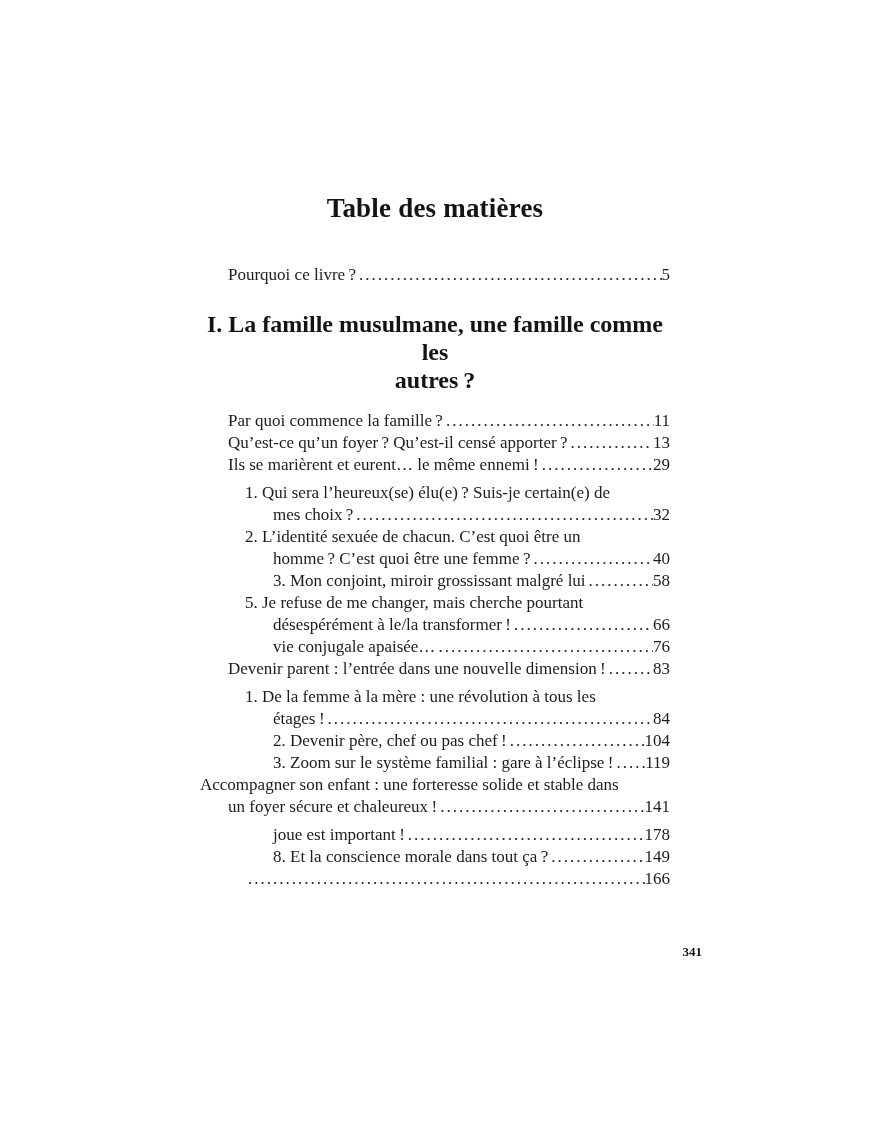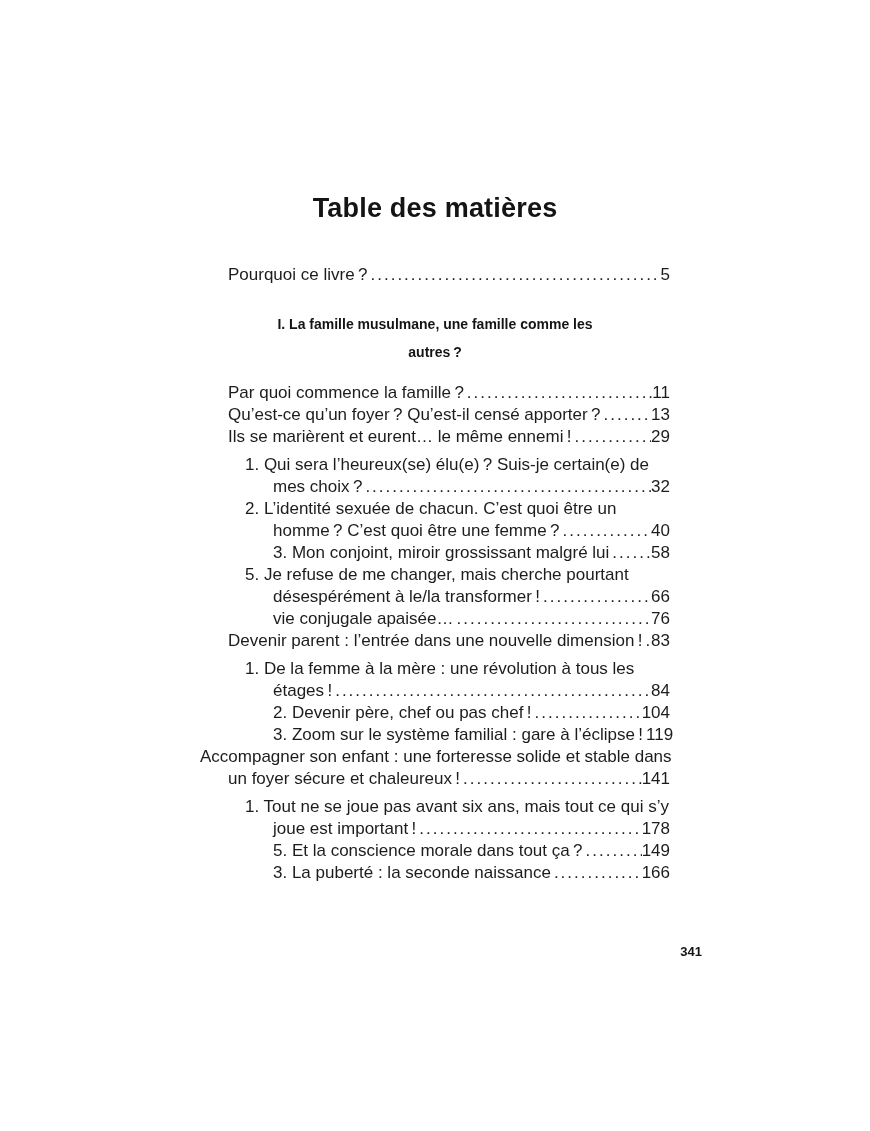--- a/index.html
+++ b/index.html
@@ -6,40 +6,40 @@
     margin: 0;
     padding: 0;
     background: #ffffff;
   }
   .page {
     position: relative;
     width: 870px;
     height: 1131px;
     background: #ffffff;
     color: #1c1c1c;
-    font-family: Liberation Sans, sans-serif;
+    font-family: Liberation Serif, serif;
     overflow: hidden;
   }
   .content {
     position: absolute;
     left: 200px;
     top: 192px;
     width: 470px;
   }
   .book-title {
     font-size: 27px;
     font-weight: bold;
     text-align: center;
     line-height: 32px;
     letter-spacing: 0.2px;
     margin: 0 0 40px 0;
     color: #141414;
   }
   .toc-heading {
-    font-size: 14px;
+    font-size: 24px;
     font-weight: bold;
     text-align: center;
     line-height: 28px;
     margin: 24px 0 16px 0;
     color: #141414;
   }
   .toc-entry {
     font-size: 17px;
     line-height: 22px;
     margin: 0;
@@ -190,37 +190,35 @@
         </div>
         <div class="toc-entry">
           <div class="toc-line">Accompagner son enfant : une forteresse solide et stable dans</div>
           <div class="toc-lastline">
             <span class="toc-text">un foyer sécure et chaleureux !</span>
             <span class="dots">........................................................................................................................................................................................................</span>
             <span class="pagenum">141</span>
           </div>
         </div>
         <div class="toc-entry sub gap-top">
-          <div class="toc-line">1. Tout ne se joue pas avant six ans, mais tout ce qui s’y</div>
           <div class="toc-lastline">
             <span class="toc-text">joue est important !</span>
             <span class="dots">........................................................................................................................................................................................................</span>
             <span class="pagenum">178</span>
           </div>
         </div>
         <div class="toc-entry sub">
           <div class="toc-lastline">
-            <span class="toc-text">5. Et la conscience morale dans tout ça ?</span>
+            <span class="toc-text">8. Et la conscience morale dans tout ça ?</span>
             <span class="dots">........................................................................................................................................................................................................</span>
             <span class="pagenum">149</span>
           </div>
         </div>
         <div class="toc-entry sub">
           <div class="toc-lastline">
-            <span class="toc-text">3. La puberté : la seconde naissance</span>
             <span class="dots">........................................................................................................................................................................................................</span>
             <span class="pagenum">166</span>
           </div>
         </div>
       </div>
   </div>
   <div class="folio">341</div>
 </div>
 
 </body></html>

